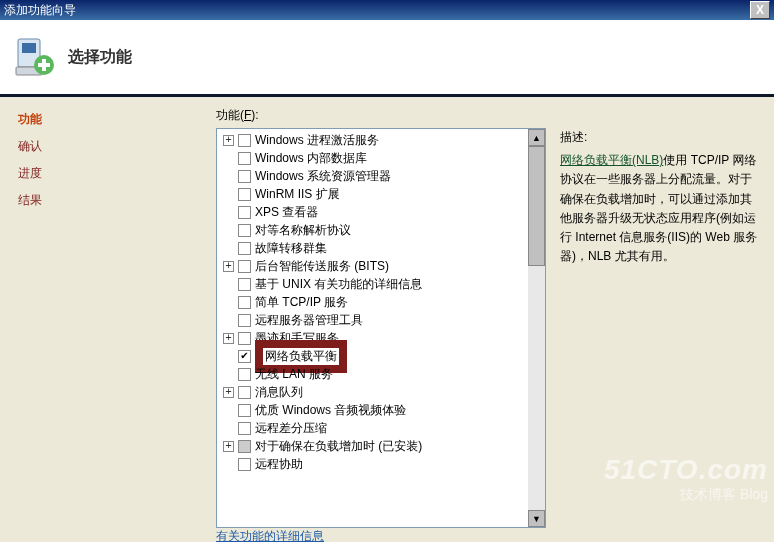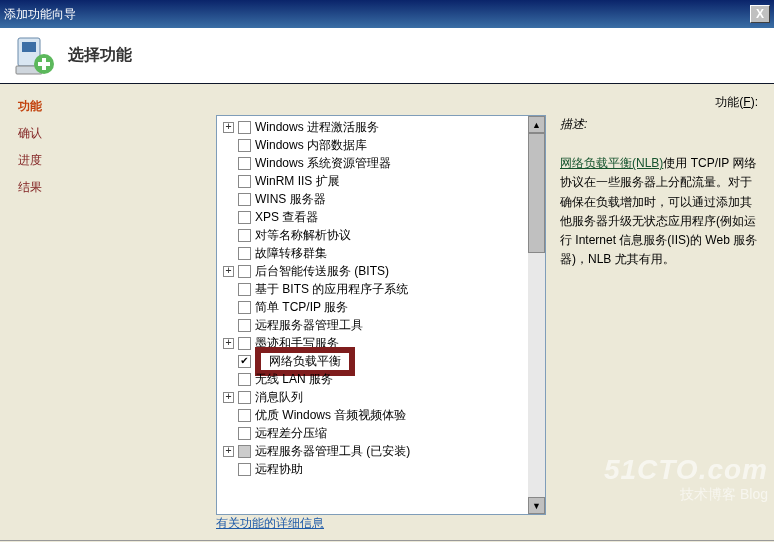--- a/index.html
+++ b/index.html
@@ -1,42 +1,42 @@
 <!DOCTYPE html>
 <html><head>
 <meta charset="utf-8">
 <style>
 * { box-sizing: border-box; margin: 0; padding: 0; font-family: "Microsoft YaHei", SimSun, Tahoma, sans-serif; }
 body { background: #ece9d8; width: 774px; height: 542px; overflow: hidden; font-size: 12px; color: #000; position: relative; }
-.titlebar { background: linear-gradient(to bottom, #0a246a, #3a6ea5); color: #fff; height: 28px; display: flex; align-items: center; padding: 0 4px; justify-content: space-between; }
+.titlebar { background: linear-gradient(to bottom, #0a246a, #3a6ea5); color: #fff; height: 20px; display: flex; align-items: center; padding: 0 4px; justify-content: space-between; }
 .titlebar .title { font-size: 12px; }
 .titlebar .close { width: 20px; height: 18px; background: #c0c0c0; border: 1px solid #fff; border-right-color: #404040; border-bottom-color: #404040; display: flex; align-items: center; justify-content: center; font-weight: bold; font-family: Arial; font-size: 12px; cursor: pointer; }
-.header { background: #fff; border-bottom: 1px solid #0f172a; height: 56px; display: flex; align-items: center; padding-left: 12px; gap: 12px; }
+.header { background: #fff; border-bottom: 3px solid #0f172a; height: 77px; display: flex; align-items: center; padding-left: 12px; gap: 12px; }
 .header-icon { width: 44px; height: 44px; position: relative; }
 .header-title { font-size: 16px; font-weight: bold; color: #333; }
 .body { display: flex; height: calc(542px - 24px - 60px - 2px); }
 .sidebar { width: 200px; padding: 14px 18px; }
 .sidebar .step { margin-bottom: 10px; font-size: 12px; color: #7f1d1d; cursor: pointer; }
 .sidebar .step.active { color: #c2410c; font-weight: bold; }
 .main { flex: 1; padding: 10px 16px 8px 16px; display: flex; flex-direction: column; }
 .instr { font-size: 12px; margin-bottom: 8px; }
-.features-label { font-size: 12px; margin-bottom: 4px; text-align: right; }
+.features-label { font-size: 12px; margin-bottom: 4px; }
 .features-label .u { text-decoration: underline; }
 .cols { display: flex; gap: 14px; flex: 1; min-height: 0; }
 .tree-wrap { width: 330px; border: 1px solid #7f9db9; background: #fff; padding: 2px 0; overflow-y: auto; font-size: 12px; position: relative; }
 .tree-item { display: flex; align-items: center; height: 18px; padding-left: 6px; white-space: nowrap; }
 .exp { width: 11px; height: 11px; border: 1px solid #888; background: #fff; display: inline-flex; align-items: center; justify-content: center; font-size: 10px; line-height: 1; margin-right: 4px; cursor: pointer; font-family: monospace; color: #333; }
 .exp.empty { border: none; background: transparent; }
 .chk { width: 13px; height: 13px; border: 1px solid #888; background: #fff; display: inline-flex; align-items: center; justify-content: center; margin-right: 4px; cursor: pointer; font-size: 10px; line-height: 1; }
 .chk.checked::after { content: "✔"; color: #000; font-size: 10px; }
 .chk.gray { background: #ccc; }
 .lbl { cursor: default; }
-.sel { border: 6px solid #7f1d1d; padding: 0 8px; text-align: right; }
+.sel { border: 8px solid #7f1d1d; padding: 0 2px; text-align: right; }
 .desc { flex: 1; font-size: 12px; line-height: 1.6; }
-.desc-title { margin-bottom: 20px; font-style: italic; }
+.desc-title { margin-bottom: 4px; }
 .desc a { color: #14532d; text-decoration: underline; cursor: pointer; }
 .more-link { }
 .more-link a { color: #1e5aa8; text-decoration: underline; font-size: 12px; cursor: pointer; }
 .footer { height: 46px; border-top: 1px solid #999; background: #ece9d8; display: flex; align-items: center; justify-content: flex-end; padding-right: 12px; gap: 6px; }
 .watermark { position: absolute; right: 6px; bottom: 38px; color: #fff; opacity: 0.6; font-family: Arial; pointer-events: none; text-align: right; }
 .watermark .big { font-size: 28px; font-weight: bold; font-style: italic; letter-spacing: 1px; }
 .watermark .small { font-size: 14px; }
 .scrollbar-track { position: absolute; right: 0; top: 0; width: 17px; height: 100%; background: #e8e8e8; }
 .scrollbar-thumb { position: absolute; right: 0; top: 17px; width: 17px; height: 120px; background: #c0c0c0; border: 1px solid #888; }
 .sb-btn { position: absolute; right: 0; width: 17px; height: 17px; background: #c0c0c0; border: 1px solid #888; display: flex; align-items: center; justify-content: center; font-size: 9px; }
@@ -96,46 +96,41 @@
               <span class="lbl">Windows 系统资源管理器</span>
             </div>
             <div class="tree-item">
               <span class="exp empty"></span>
               <span class="chk"></span>
               <span class="lbl">WinRM IIS 扩展</span>
             </div>
             <div class="tree-item">
               <span class="exp empty"></span>
               <span class="chk"></span>
-              <span class="lbl">WINS 服务器</span>
-            </div>
-            <div class="tree-item">
-              <span class="exp empty"></span>
-              <span class="chk"></span>
               <span class="lbl">XPS 查看器</span>
             </div>
             <div class="tree-item">
               <span class="exp empty"></span>
               <span class="chk"></span>
               <span class="lbl">对等名称解析协议</span>
             </div>
             <div class="tree-item">
               <span class="exp empty"></span>
               <span class="chk"></span>
               <span class="lbl">故障转移群集</span>
             </div>
             <div class="tree-item">
               <span class="exp">+</span>
               <span class="chk"></span>
               <span class="lbl">后台智能传送服务 (BITS)</span>
             </div>
             <div class="tree-item">
               <span class="exp empty"></span>
               <span class="chk"></span>
-              <span class="lbl">基于 BITS 的应用程序子系统</span>
+              <span class="lbl">基于 UNIX 有关功能的详细信息</span>
             </div>
             <div class="tree-item">
               <span class="exp empty"></span>
               <span class="chk"></span>
               <span class="lbl">简单 TCP/IP 服务</span>
             </div>
             <div class="tree-item">
               <span class="exp empty"></span>
               <span class="chk"></span>
               <span class="lbl">远程服务器管理工具</span>
@@ -166,21 +161,21 @@
               <span class="lbl">优质 Windows 音频视频体验</span>
             </div>
             <div class="tree-item">
               <span class="exp empty"></span>
               <span class="chk"></span>
               <span class="lbl">远程差分压缩</span>
             </div>
             <div class="tree-item">
               <span class="exp">+</span>
               <span class="chk gray"></span>
-              <span class="lbl">远程服务器管理工具   (已安装)</span>
+              <span class="lbl">对于确保在负载增加时   (已安装)</span>
             </div>
             <div class="tree-item">
               <span class="exp empty"></span>
               <span class="chk"></span>
               <span class="lbl">远程协助</span>
             </div>
           </div>
         <div class="scrollbar-track">
           <div class="sb-btn" style="top:0">▲</div>
           <div class="scrollbar-thumb"></div>

